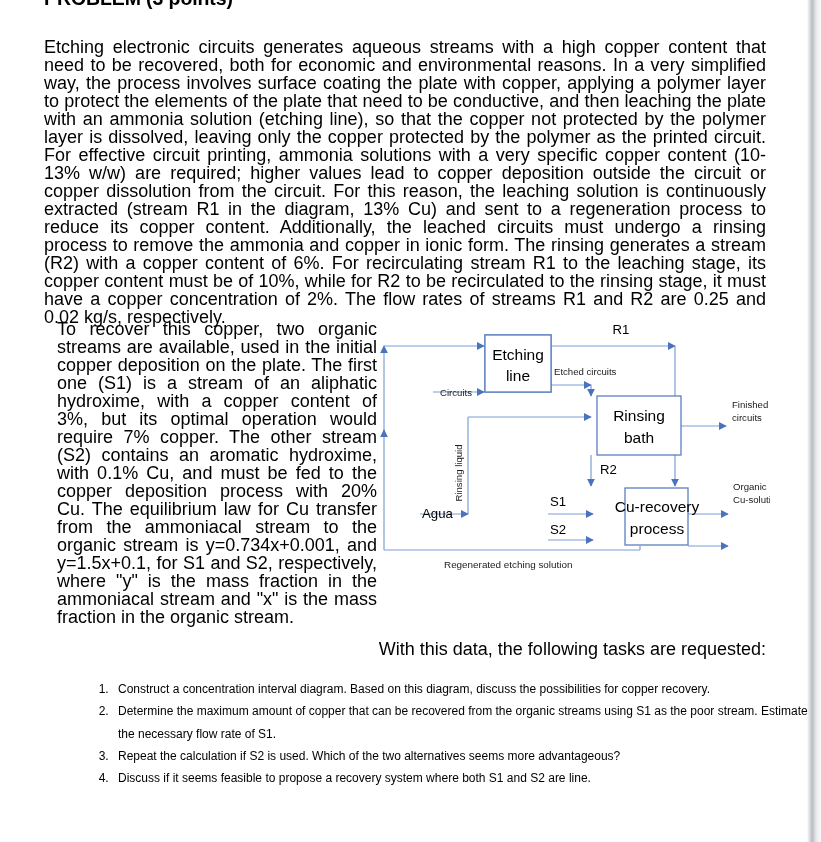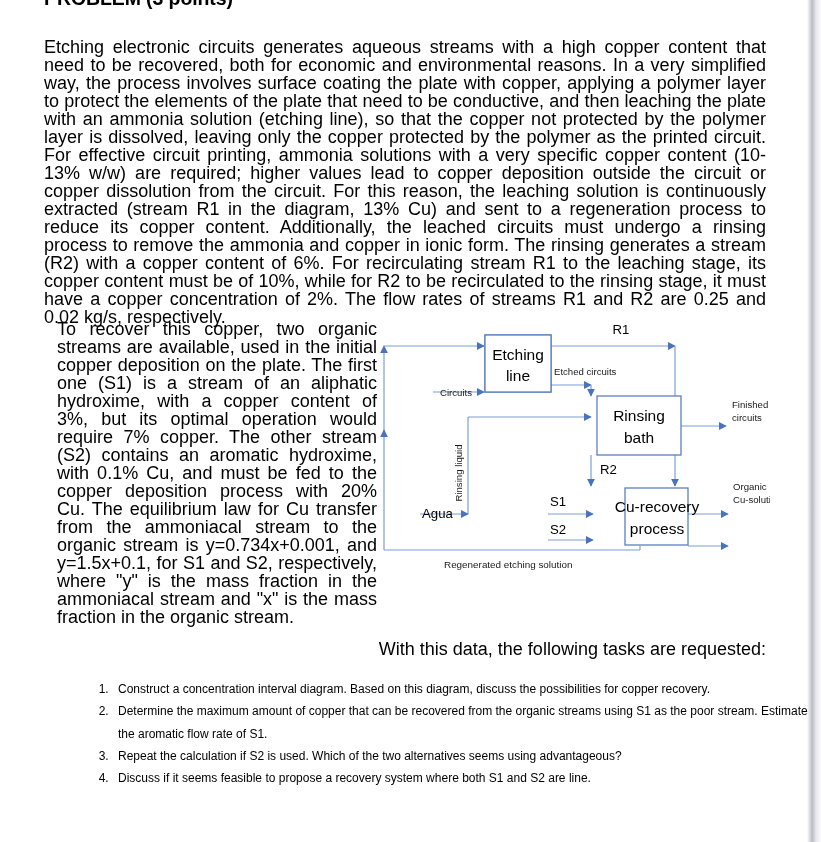--- a/index.html
+++ b/index.html
@@ -144,22 +144,22 @@
     <div class="problem-title">PROBLEM (3 points)</div>
 
     <div class="para" id="para-intro">Etching electronic circuits generates aqueous streams with a high copper content that need to be recovered, both for economic and environmental reasons. In a very simplified way, the process involves surface coating the plate with copper, applying a polymer layer to protect the elements of the plate that need to be conductive, and then leaching the plate with an ammonia solution (etching line), so that the copper not protected by the polymer layer is dissolved, leaving only the copper protected by the polymer as the printed circuit. For effective circuit printing, ammonia solutions with a very specific copper content (10-13% w/w) are required; higher values lead to copper deposition outside the circuit or copper dissolution from the circuit. For this reason, the leaching solution is continuously extracted (stream R1 in the diagram, 13% Cu) and sent to a regeneration process to reduce its copper content. Additionally, the leached circuits must undergo a rinsing process to remove the ammonia and copper in ionic form. The rinsing generates a stream (R2) with a copper content of 6%. For recirculating stream R1 to the leaching stage, its copper content must be of 10%, while for R2 to be recirculated to the rinsing stage, it must have a copper concentration of 2%. The flow rates of streams R1 and R2 are 0.25 and 0.02 kg/s, respectively.</div>
 
     <div class="para" id="para-left">To recover this copper, two organic streams are available, used in the initial copper deposition on the plate. The first one (S1) is a stream of an aliphatic hydroxime, with a copper content of 3%, but its optimal operation would require 7% copper. The other stream (S2) contains an aromatic hydroxime, with 0.1% Cu, and must be fed to the copper deposition process with 20% Cu. The equilibrium law for Cu transfer from the ammoniacal stream to the organic stream is y=0.734x+0.001, and y=1.5x+0.1, for S1 and S2, respectively, where "y" is the mass fraction in the ammoniacal stream and "x" is the mass fraction in the organic stream.</div>
 
     <div class="para" id="para-tasks-lead">With this data, the following tasks are requested:</div>
 
     <ol class="task-list">
       <li>Construct a concentration interval diagram. Based on this diagram, discuss the possibilities for copper recovery.</li>
-      <li>Determine the maximum amount of copper that can be recovered from the organic streams using S1 as the poor stream. Estimate the aromatic flow rate of S1.</li>
-      <li>Repeat the calculation if S2 is used. Which of the two alternatives seems using advantageous?</li>
+      <li>Determine the maximum amount of copper that can be recovered from the organic streams using S1 as the poor stream. Estimate the necessary flow rate of S1.</li>
+      <li>Repeat the calculation if S2 is used. Which of the two alternatives seems more advantageous?</li>
       <li>Discuss if it seems feasible to propose a recovery system where both S1 and S2 are line.</li>
     </ol>
 
     <div class="diagram">
       <svg width="392" height="265" viewBox="0 0 392 265" xmlns="http://www.w3.org/2000/svg">
         <defs>
           <marker id="arrow" viewBox="0 0 10 10" refX="9" refY="5" markerWidth="6.5" markerHeight="6.5" orient="auto-start-reverse">
             <path d="M 0 0 L 10 5 L 0 10 z" fill="#4a72bd"></path>
           </marker>
         </defs>

